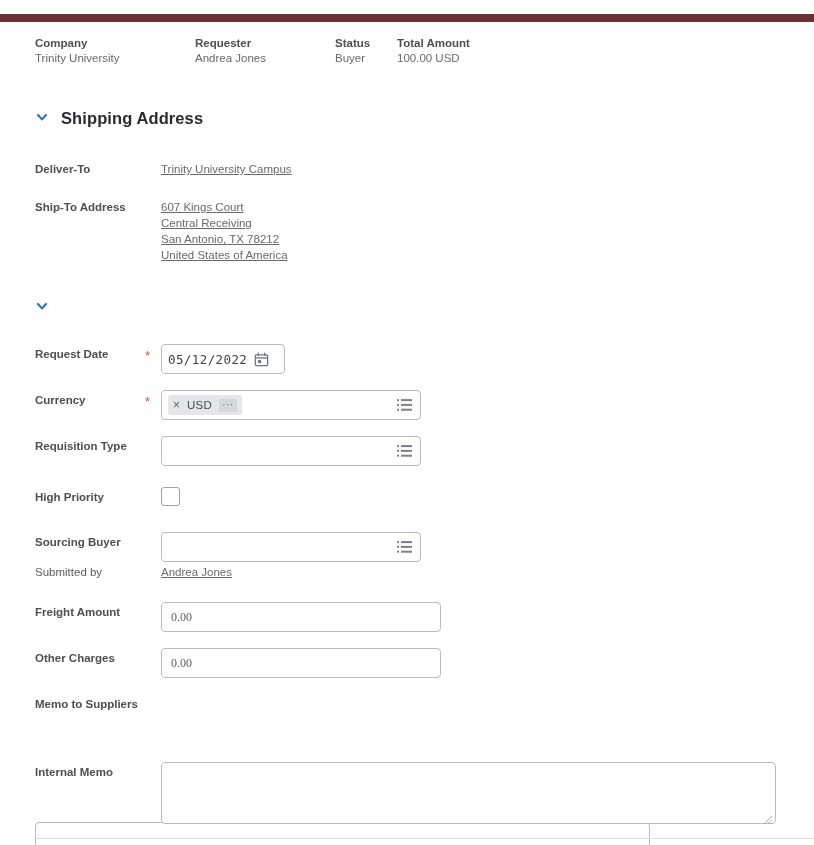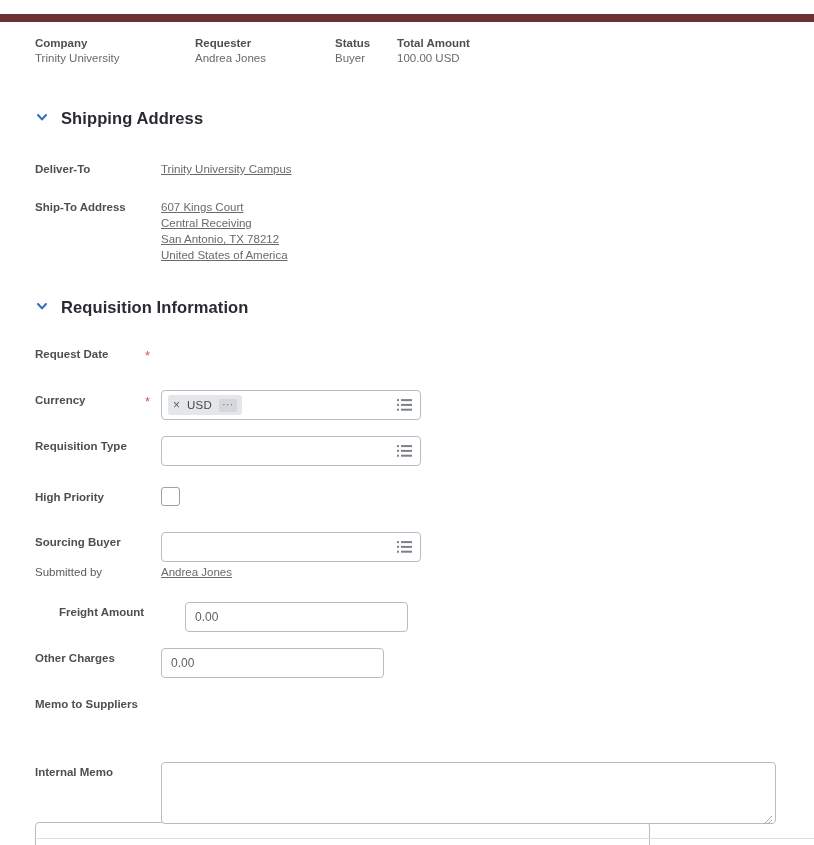--- a/index.html
+++ b/index.html
@@ -124,21 +124,21 @@
     border: 1px solid #b6bcc4;
     border-radius: 4px;
     background: #ffffff;
     height: 30px;
     display: flex;
     align-items: center;
     position: relative;
   }
   .input-box.date  { width: 124px; padding: 0 6px; }
   .input-box.wide  { width: 260px; padding: 0 6px; }
-  .input-box.num   { width: 223px; padding: 8px 9px; }
+  .input-box.num   { width: 280px; padding: 8px 9px; font-family: Liberation Serif, serif; }
 
   .date-text {
     font-family: "DejaVu Sans Mono", monospace;
     font-size: 12.5px;
     color: #3f3f45;
     letter-spacing: 0.4px;
   }
   .num-text {
     font-size: 12px;
     color: #5f5f64;
@@ -281,26 +281,37 @@
 San Antonio, TX 78212
 United States of America</div>
 </div>
 
 <div class="section-head" style="top:296px;">
   <span class="chev">
     <svg width="14" height="14" viewBox="0 0 14 14">
         <path d="M3 5 L7 9.4 L11 5" fill="none" stroke="#2f6fbd" stroke-width="2.1" stroke-linecap="round" stroke-linejoin="round"></path>
       </svg>
   </span>
-  <span class="section-title">Requisition Information</span>
 </div>
 
 <div class="field" style="top:344px;">
   <div class="f-label">Request Date</div>
   <div class="req-star">*</div>
+  <div class="input-box date">
+    <span class="date-text">05/12/2022</span>
+    <span class="cal-icon">
+      <svg width="15" height="15" viewBox="0 0 16 16">
+        <rect x="1.5" y="3" width="13" height="11.5" rx="1" fill="none" stroke="#6f757e" stroke-width="1.4"></rect>
+        <line x1="1.5" y1="6.3" x2="14.5" y2="6.3" stroke="#6f757e" stroke-width="1.4"></line>
+        <line x1="4.6" y1="1.2" x2="4.6" y2="3.6" stroke="#6f757e" stroke-width="1.4" stroke-linecap="round"></line>
+        <line x1="11.4" y1="1.2" x2="11.4" y2="3.6" stroke="#6f757e" stroke-width="1.4" stroke-linecap="round"></line>
+        <rect x="4.3" y="8.6" width="3.4" height="3.2" fill="#6f757e"></rect>
+      </svg>
+    </span>
+  </div>
 </div>
 
 <div class="field" style="top:390px;">
   <div class="f-label">Currency</div>
   <div class="req-star">*</div>
   <div class="input-box wide">
     <span class="chip">
       <span class="chip-x">×</span>
       <span class="chip-text">USD</span>
       <span class="chip-dots">···</span>
@@ -359,21 +370,21 @@
     </span>
   </div>
 </div>
 
 <div class="field" style="top:562px;">
   <div class="f-label light">Submitted by</div>
   <div class="req-spacer"></div>
   <div class="f-static">Andrea Jones</div>
 </div>
 
-<div class="field" style="top:602px;margin-left:24px;">
+<div class="field" style="top:602px;">
   <div class="f-label">Freight Amount</div>
   <div class="req-spacer"></div>
   <div class="input-box num">
     <span class="num-text">0.00</span>
   </div>
 </div>
 
 <div class="field" style="top:648px;">
   <div class="f-label">Other Charges</div>
   <div class="req-spacer"></div>

